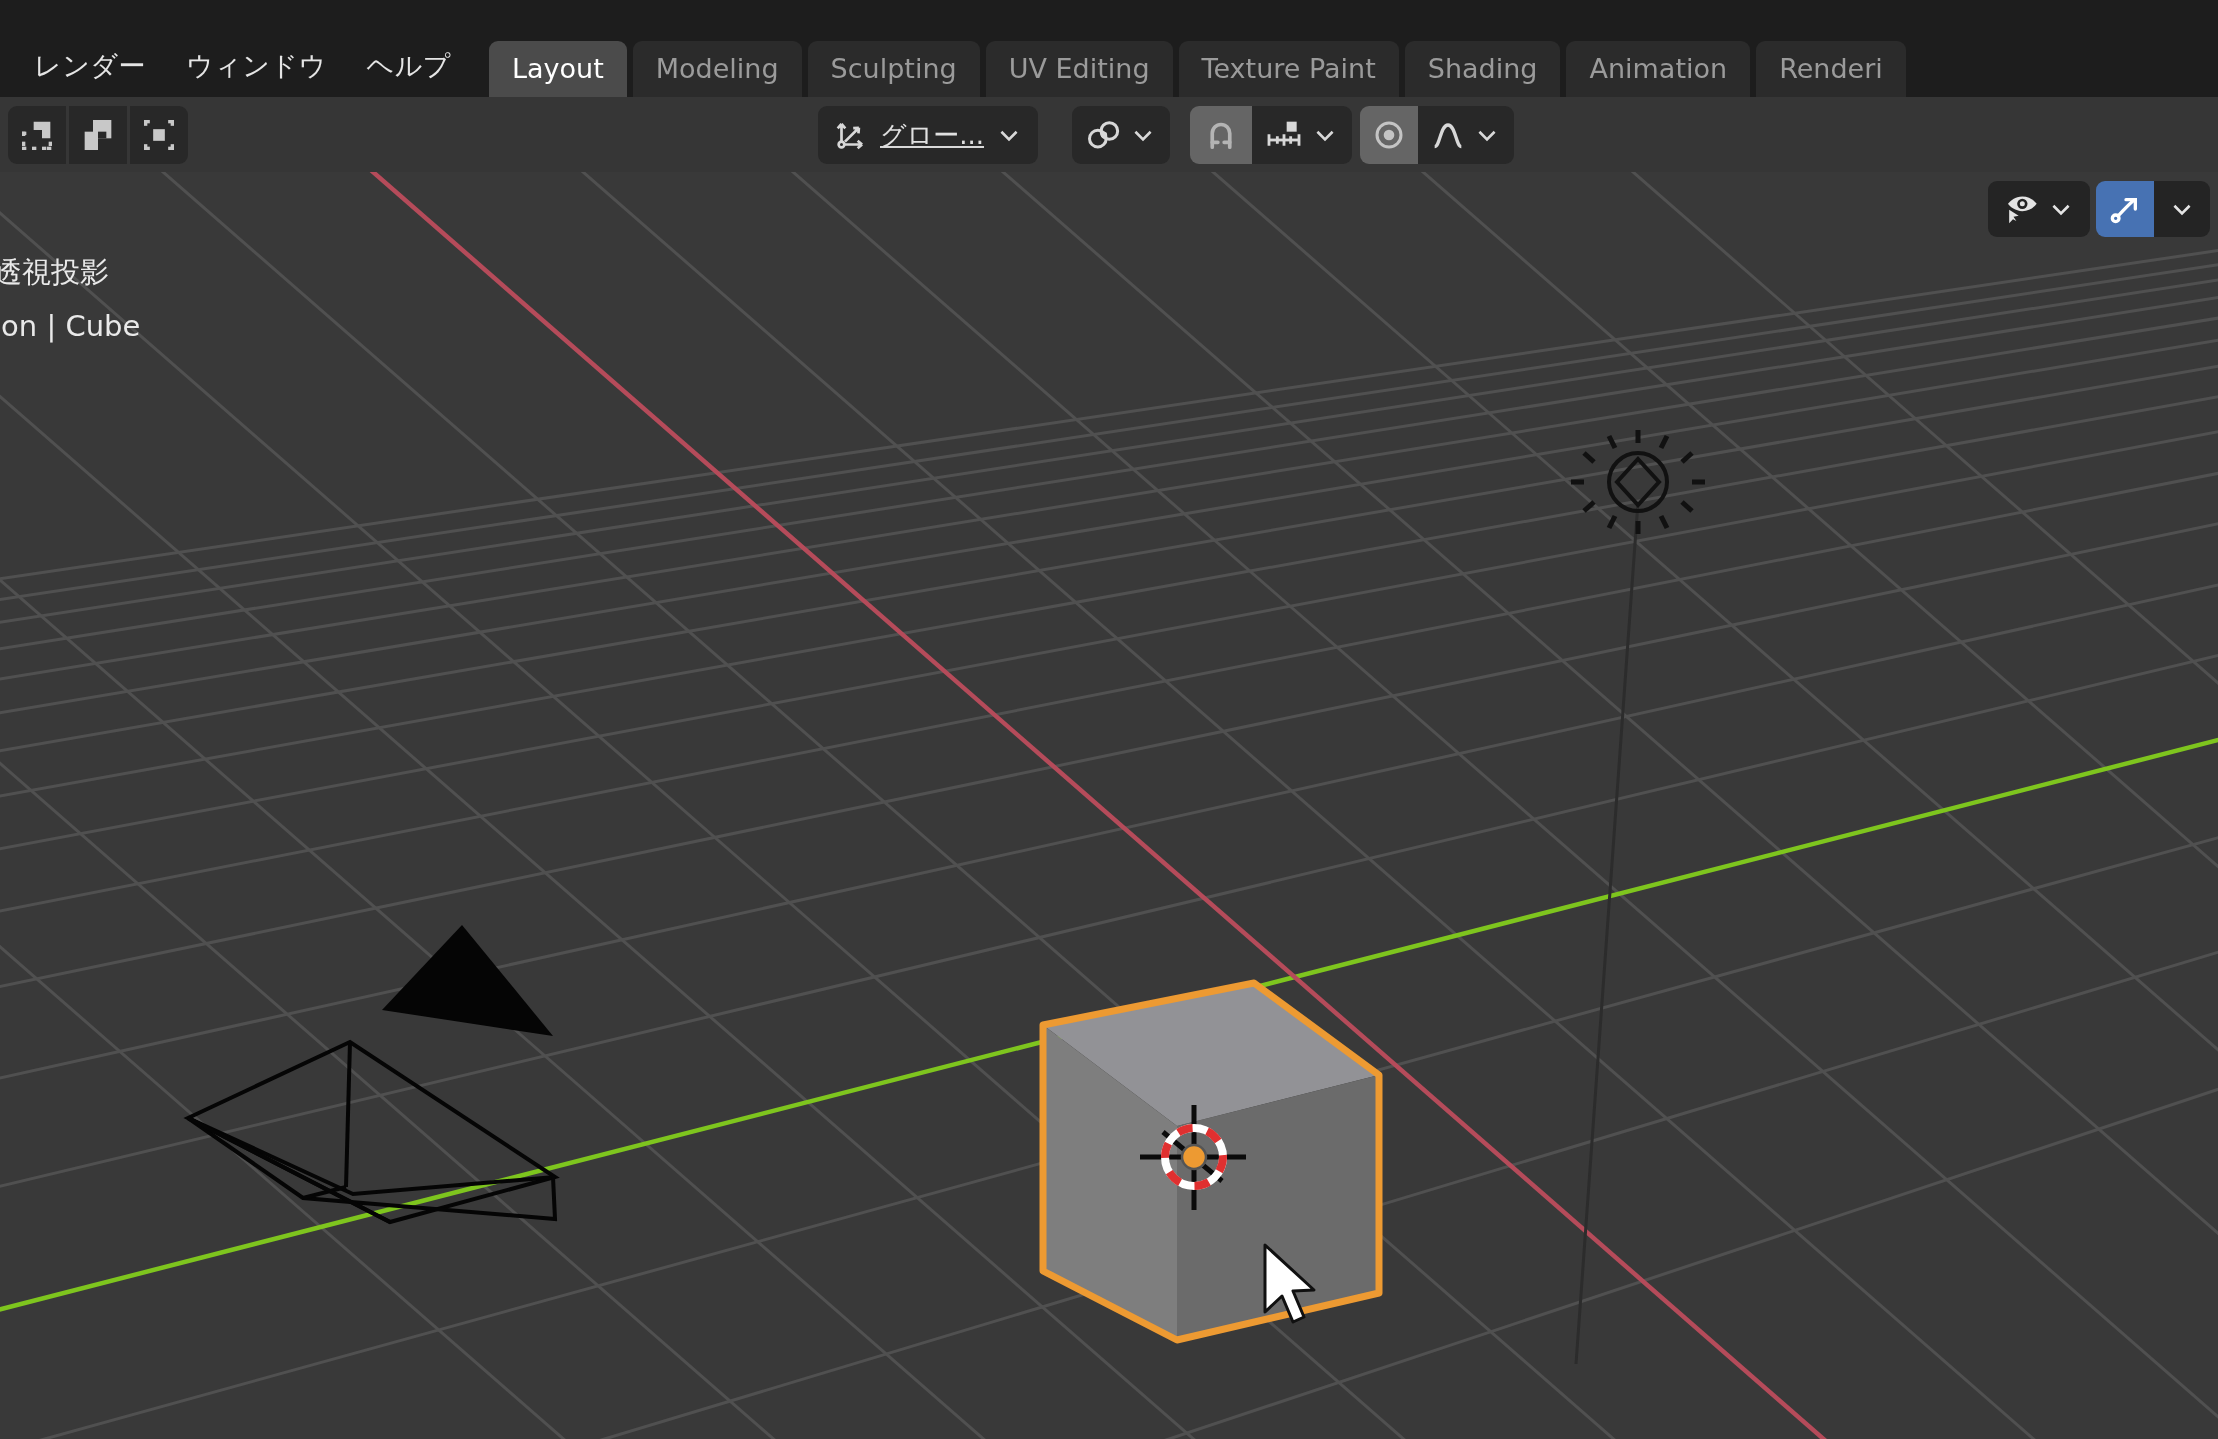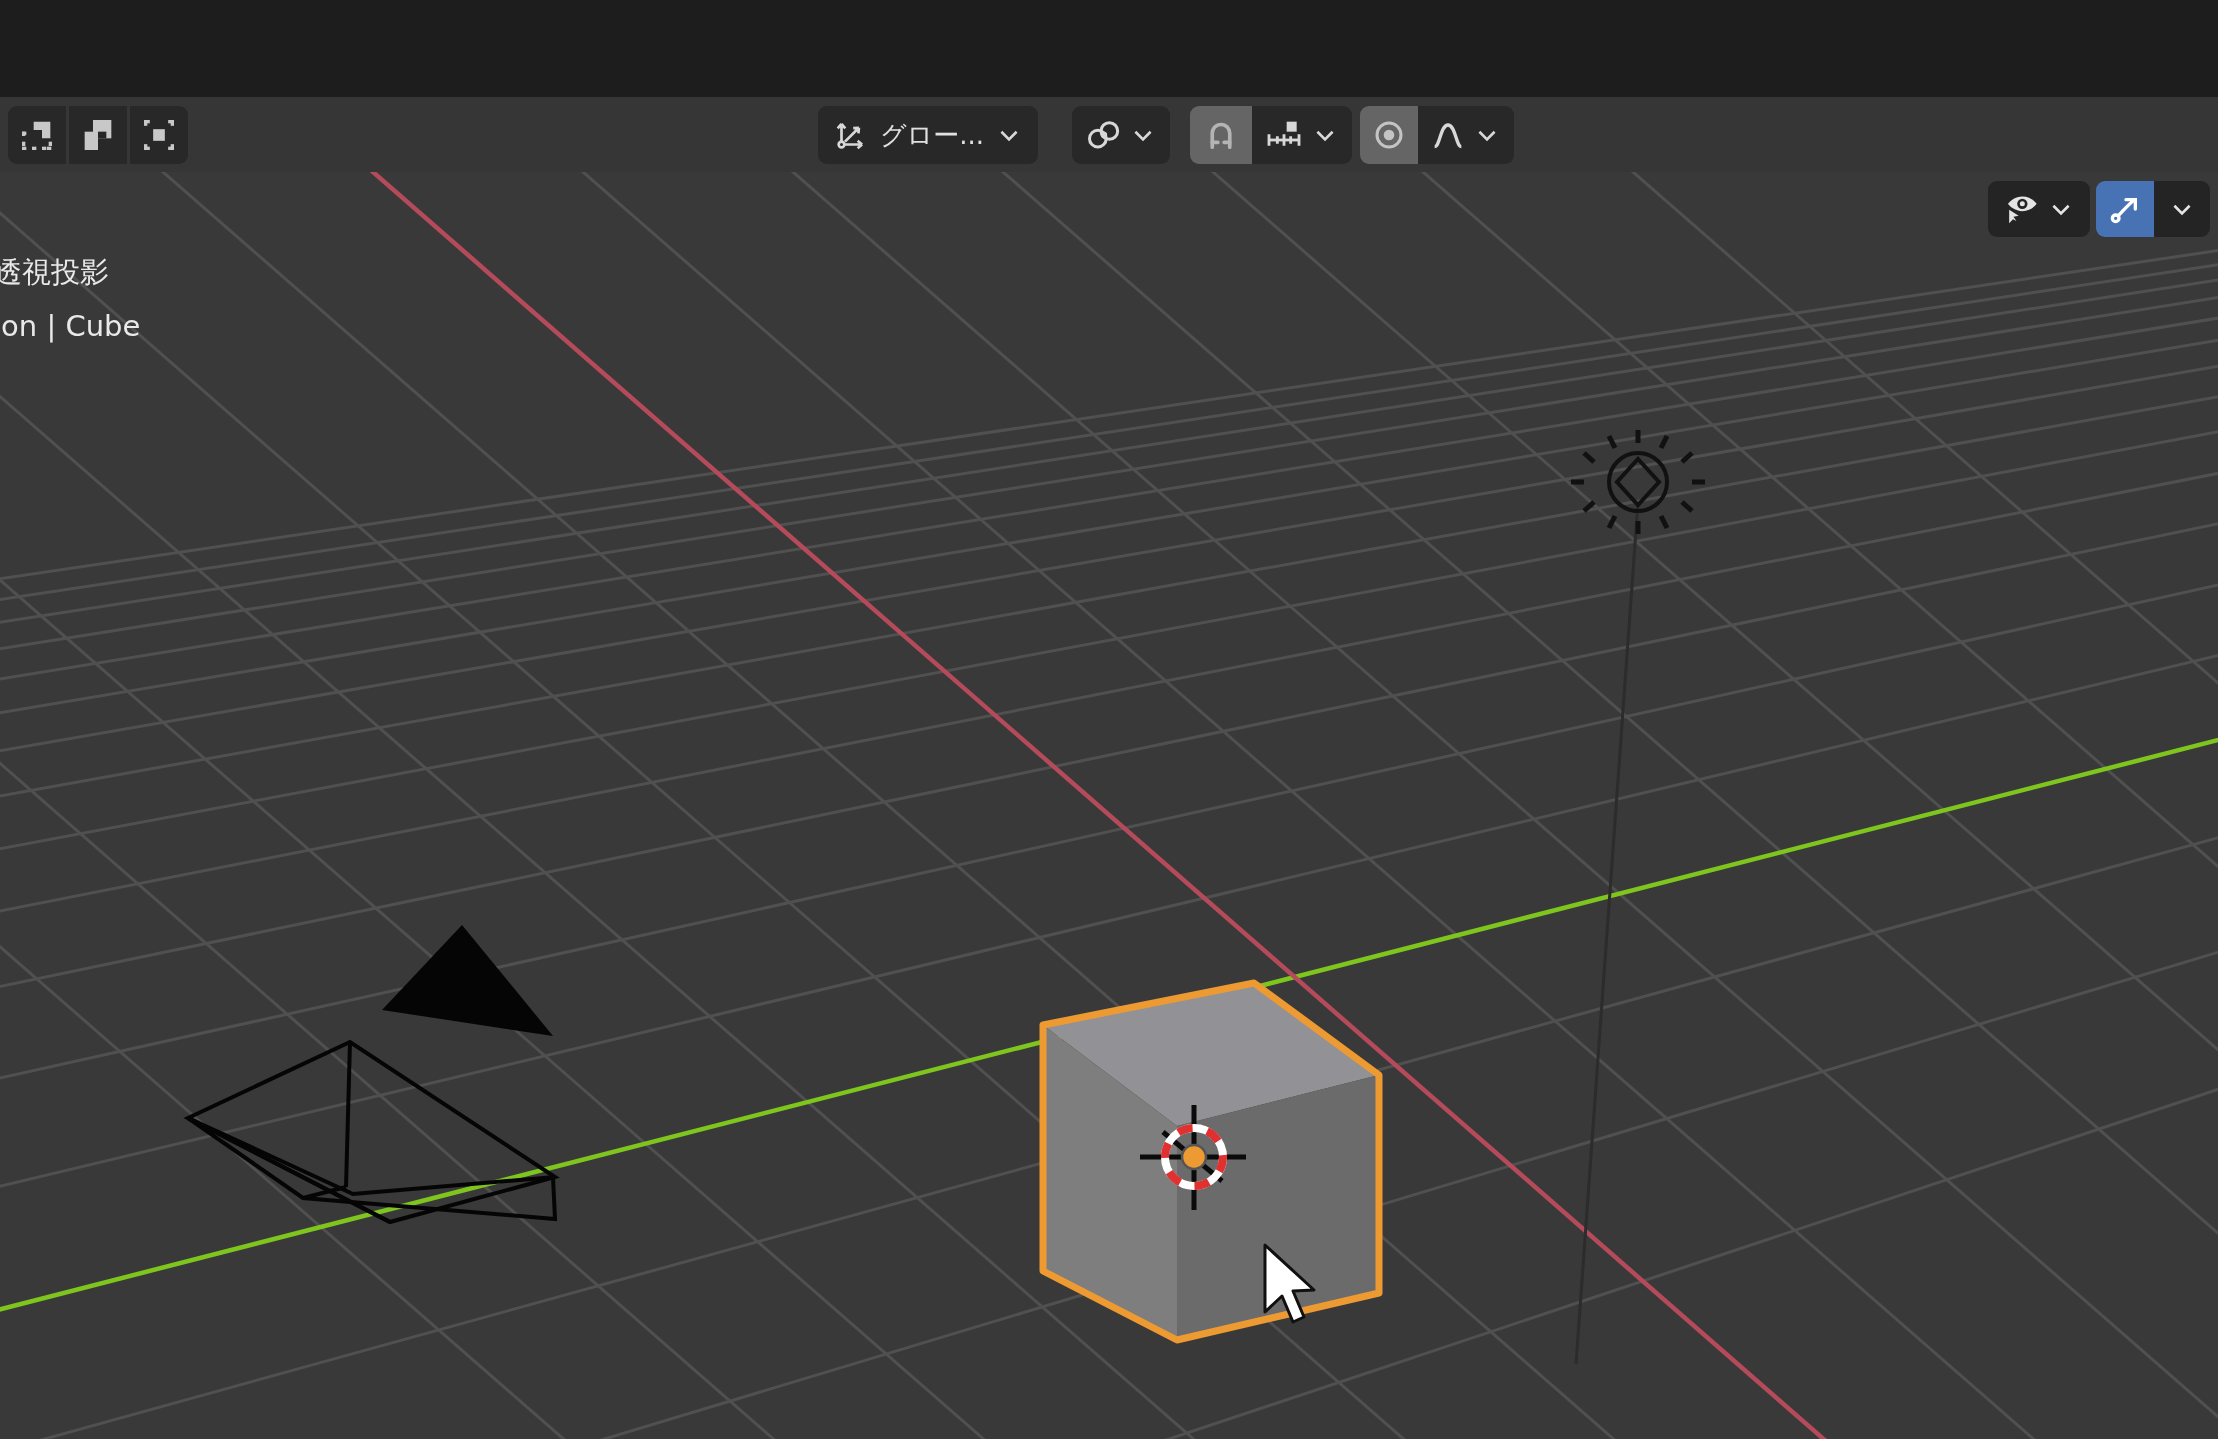--- a/index.html
+++ b/index.html
@@ -69,20 +69,37 @@
   
   #vp-overlay { position:absolute; left:5px; top:78px; pointer-events:none; }
   .ov-line { color:#e9e9e9; font-size:29px; line-height:44px; white-space:nowrap; margin-left:-12px; }
   .ov-line.second { margin-top:10px; }
 </style>
 </head>
 <body>
 
 <div id="app">
 
+  <div id="topbar">
+    <div id="menu-group">
+      <div class="menu-item">レンダー</div>
+      <div class="menu-item">ウィンドウ</div>
+      <div class="menu-item">ヘルプ</div>
+    </div>
+    <div id="workspace-tabs">
+      <div class="ws-tab active">Layout</div>
+      <div class="ws-tab">Modeling</div>
+      <div class="ws-tab">Sculpting</div>
+      <div class="ws-tab">UV Editing</div>
+      <div class="ws-tab">Texture Paint</div>
+      <div class="ws-tab">Shading</div>
+      <div class="ws-tab">Animation</div>
+      <div class="ws-tab">Renderi</div>
+    </div>
+  </div>
 
   <div id="toolheader">
 
     <div class="tgroup" style="left:8px;">
       <div class="tbtn first" style="width:58px;">
         <svg width="40" height="40" viewBox="0 0 24 24">
           <g fill="#c8c8c8">
             <path d="M10 4h10v10h-5v-5h-5z"></path>
             <rect x="3" y="10" width="2.6" height="2"></rect>
               <rect x="3" y="10" width="2" height="2.6"></rect>
@@ -117,21 +134,21 @@
             <rect x="3" y="17.5" width="2" height="3.5"></rect>
               <rect x="3" y="19" width="3.5" height="2"></rect>
             <rect x="19" y="17.5" width="2" height="3.5"></rect>
               <rect x="17.5" y="19" width="3.5" height="2"></rect>
           </g>
         </svg>
       </div>
     </div>
 
     <div class="tgroup" style="left:818px;">
-      <div class="tbtn only" style="padding:0 4px 0 14px;">
+      <div class="tbtn only" style="padding:0 4px 0 14px;text-decoration:underline;">
         <svg width="38" height="38" viewBox="0 0 24 24" fill="none" stroke="#d8d8d8" stroke-width="1.7">
           <circle cx="6" cy="18" r="1.8"></circle>
           <path d="M6 16V5M6 5l-2.4 2.8M6 5l2.4 2.8"></path>
           <path d="M8 18h11M19 18l-2.8-2.4M19 18l-2.8 2.4"></path>
           <path d="M8.2 16.2L17 7.4M17 7.4l-3.6 0.3M17 7.4l-0.3 3.6"></path>
         </svg>
         <span class="tlabel">グロー...</span>
         <svg class="chev" viewBox="0 0 24 24" fill="none" stroke="#d8d8d8" stroke-width="2.4">
             <path d="M5 9l7 7 7-7"></path>
           </svg>

